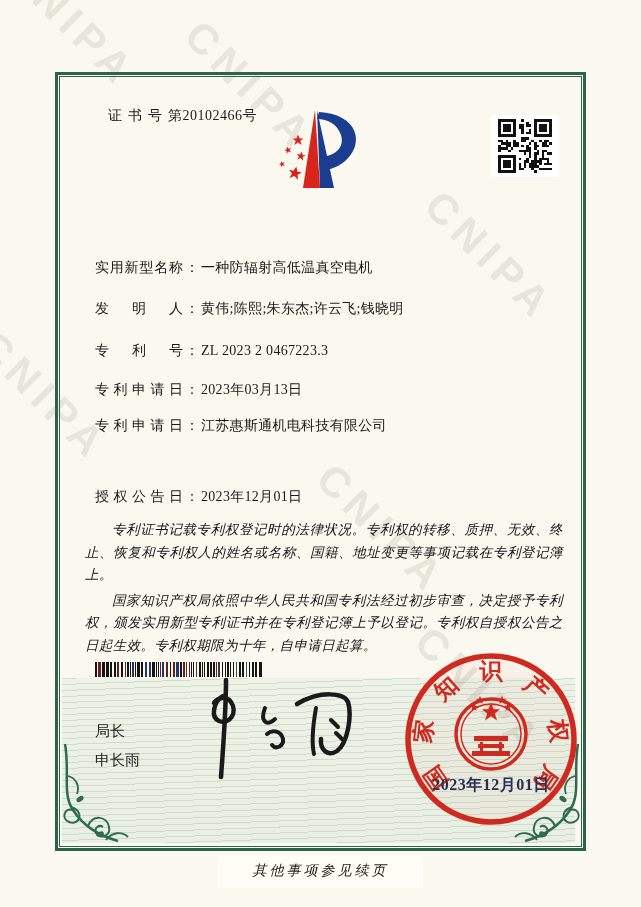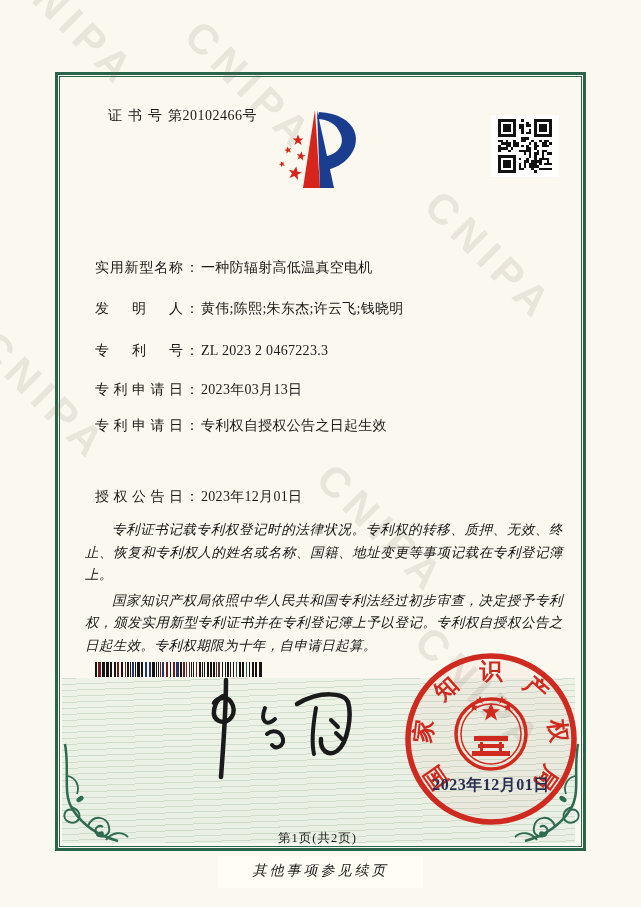--- a/index.html
+++ b/index.html
@@ -256,33 +256,37 @@
   <div class="fieldrow" style="top:300px;">
     <span class="flabel">发明人</span><span class="fcolon">：</span><span class="fvalue">黄伟;陈熙;朱东杰;许云飞;钱晓明</span>
   </div>
   <div class="fieldrow" style="top:342px;">
     <span class="flabel">专利号</span><span class="fcolon">：</span><span class="fvalue">ZL 2023 2 0467223.3</span>
   </div>
   <div class="fieldrow" style="top:381px;">
     <span class="flabel">专利申请日</span><span class="fcolon">：</span><span class="fvalue">2023年03月13日</span>
   </div>
   <div class="fieldrow" style="top:417px;">
-    <span class="flabel">专利申请日</span><span class="fcolon">：</span><span class="fvalue">专利权自授权公告之日起生效</span>
+    <span class="flabel">专利申请日</span><span class="fcolon">：</span><span class="fvalue">江苏惠斯通机电科技有限公司</span>
   </div>
   <div class="fieldrow" style="top:488px;">
     <span class="flabel">授权公告日</span><span class="fcolon">：</span><span class="fvalue">2023年12月01日</span>
   </div>
 
   <div class="body-text">
     <p>专利证书记载专利权登记时的法律状况。专利权的转移、质押、无效、终止、恢复和专利权人的姓名或名称、国籍、地址变更等事项记载在专利登记簿上。</p>
     <p>国家知识产权局依照中华人民共和国专利法经过初步审查，决定授予专利权，颁发实用新型专利证书并在专利登记簿上予以登记。专利权自授权公告之日起生效。专利权期限为十年，自申请日起算。</p>
   </div>
 
   <div class="barcode" id="barcode"><i style="width: 2px; margin-right: 1px; background: rgb(20, 20, 20);"></i><i style="width: 3px; margin-right: 1px; background: rgb(110, 29, 29);"></i><i style="width: 3px; margin-right: 1px; background: rgb(20, 20, 20);"></i><i style="width: 3px; margin-right: 1px; background: rgb(20, 20, 20);"></i><i style="width: 2px; margin-right: 2px; background: rgb(20, 20, 20);"></i><i style="width: 2px; margin-right: 1px; background: rgb(20, 20, 20);"></i><i style="width: 2px; margin-right: 2px; background: rgb(110, 29, 29);"></i><i style="width: 2px; margin-right: 2px; background: rgb(20, 20, 20);"></i><i style="width: 1px; margin-right: 1px; background: rgb(110, 29, 29);"></i><i style="width: 2px; margin-right: 1px; background: rgb(20, 20, 20);"></i><i style="width: 1px; margin-right: 1px; background: rgb(20, 20, 20);"></i><i style="width: 2px; margin-right: 1px; background: rgb(36, 53, 110);"></i><i style="width: 1px; margin-right: 1px; background: rgb(20, 20, 20);"></i><i style="width: 3px; margin-right: 1px; background: rgb(20, 20, 20);"></i><i style="width: 2px; margin-right: 2px; background: rgb(20, 20, 20);"></i><i style="width: 2px; margin-right: 2px; background: rgb(36, 53, 110);"></i><i style="width: 2px; margin-right: 1px; background: rgb(36, 53, 110);"></i><i style="width: 3px; margin-right: 1px; background: rgb(20, 20, 20);"></i><i style="width: 1px; margin-right: 1px; background: rgb(20, 20, 20);"></i><i style="width: 1px; margin-right: 1px; background: rgb(20, 20, 20);"></i><i style="width: 1px; margin-right: 1px; background: rgb(110, 29, 29);"></i><i style="width: 2px; margin-right: 2px; background: rgb(36, 53, 110);"></i><i style="width: 2px; margin-right: 2px; background: rgb(110, 29, 29);"></i><i style="width: 1px; margin-right: 2px; background: rgb(20, 20, 20);"></i><i style="width: 2px; margin-right: 1px; background: rgb(110, 29, 29);"></i><i style="width: 3px; margin-right: 1px; background: rgb(36, 53, 110);"></i><i style="width: 2px; margin-right: 1px; background: rgb(20, 20, 20);"></i><i style="width: 2px; margin-right: 1px; background: rgb(110, 29, 29);"></i><i style="width: 1px; margin-right: 2px; background: rgb(58, 58, 58);"></i><i style="width: 1px; margin-right: 1px; background: rgb(110, 29, 29);"></i><i style="width: 1px; margin-right: 1px; background: rgb(20, 20, 20);"></i><i style="width: 1px; margin-right: 2px; background: rgb(20, 20, 20);"></i><i style="width: 1px; margin-right: 2px; background: rgb(110, 29, 29);"></i><i style="width: 2px; margin-right: 1px; background: rgb(20, 20, 20);"></i><i style="width: 1px; margin-right: 1px; background: rgb(20, 20, 20);"></i><i style="width: 1px; margin-right: 2px; background: rgb(20, 20, 20);"></i><i style="width: 2px; margin-right: 1px; background: rgb(20, 20, 20);"></i><i style="width: 2px; margin-right: 1px; background: rgb(20, 20, 20);"></i><i style="width: 2px; margin-right: 1px; background: rgb(20, 20, 20);"></i><i style="width: 1px; margin-right: 1px; background: rgb(110, 29, 29);"></i><i style="width: 2px; margin-right: 2px; background: rgb(58, 58, 58);"></i><i style="width: 1px; margin-right: 2px; background: rgb(20, 20, 20);"></i><i style="width: 1px; margin-right: 1px; background: rgb(20, 20, 20);"></i><i style="width: 2px; margin-right: 1px; background: rgb(20, 20, 20);"></i><i style="width: 1px; margin-right: 2px; background: rgb(20, 20, 20);"></i><i style="width: 1px; margin-right: 2px; background: rgb(20, 20, 20);"></i><i style="width: 1px; margin-right: 2px; background: rgb(29, 90, 80);"></i><i style="width: 2px; margin-right: 1px; background: rgb(20, 20, 20);"></i><i style="width: 2px; margin-right: 2px; background: rgb(20, 20, 20);"></i><i style="width: 1px; margin-right: 2px; background: rgb(29, 90, 80);"></i><i style="width: 1px; margin-right: 2px; background: rgb(20, 20, 20);"></i><i style="width: 2px; margin-right: 1px; background: rgb(20, 20, 20);"></i><i style="width: 2px; margin-right: 2px; background: rgb(20, 20, 20);"></i><i style="width: 3px; margin-right: 1px; background: rgb(20, 20, 20);"></i></div>
 
+  <div class="officer">
+    <div>局长</div>
+    <div>申长雨</div>
+  </div>
 
   <div class="sig">
     <svg width="180" height="115" viewBox="0 0 180 115" fill="none" stroke="#1a1a1a" stroke-width="4.5" stroke-linecap="round">
       <path d="M38,24 C29,29 25,45 34,49 C45,53 53,40 46,30 C42,24 33,25 29,31"></path>
       <path d="M41,8 C41,40 38,78 36,105"></path>
       <path d="M80,36 C75,49 81,55 90,47" stroke-width="4"></path>
       <path d="M82,62 C88,57 96,59 98,67 C99,74 91,78 87,73" stroke-width="4"></path>
       <path d="M112,32 C136,18 159,21 163,30 C167,43 163,71 152,79 C143,85 135,78 136,67"></path>
       <path d="M131,36 C128,53 126,69 129,82" stroke-width="4"></path>
       <path d="M146,48 l7,7" stroke-width="4"></path>
@@ -337,17 +341,16 @@
       <path d="M5,2 C10,30 2,52 13,68 C22,82 36,93 58,99" stroke-width="2.5"></path>
       <path d="M13,68 c-9,-3 -12,9 -4,12 c11,4 16,-11 2,-15" stroke-width="2"></path>
       <path d="M28,84 c5,-12 19,-10 21,1 c2,9 -9,13 -13,6 c-2,-5 3,-9 7,-6" stroke-width="2"></path>
       <path d="M8,34 c8,2 12,10 9,18" stroke-width="1.8"></path>
       <path d="M46,98 c6,-8 16,-9 22,-3" stroke-width="1.8"></path>
       <ellipse cx="20" cy="57" rx="4" ry="2.4" fill="#2f6b4f" stroke="none" transform="rotate(-35 20 57)"></ellipse>
       <ellipse cx="40" cy="92" rx="4" ry="2.4" fill="#2f6b4f" stroke="none" transform="rotate(-20 40 92)"></ellipse>
     </svg>
   </div>
 
-  <div class="page-num">第1页(共2页)</div>
   <div class="cont-patch"></div>
   <div class="cont-note">其他事项参见续页</div>
 
 </div>
 
 </body></html>

